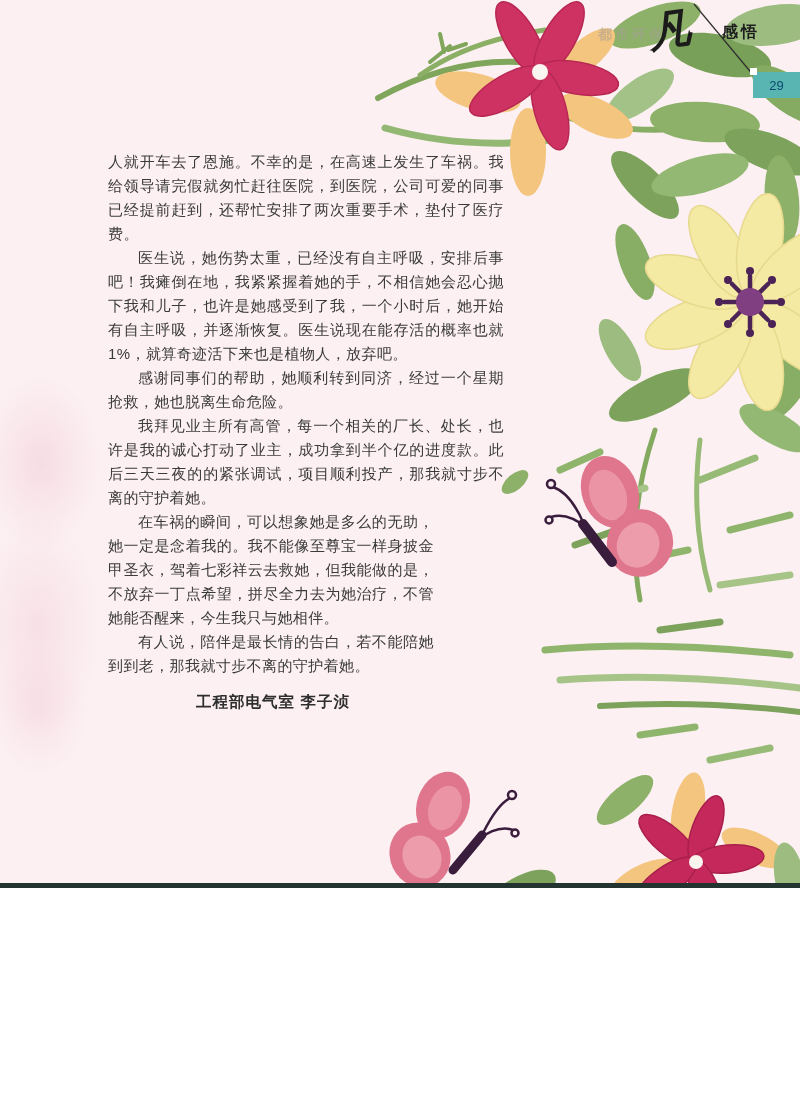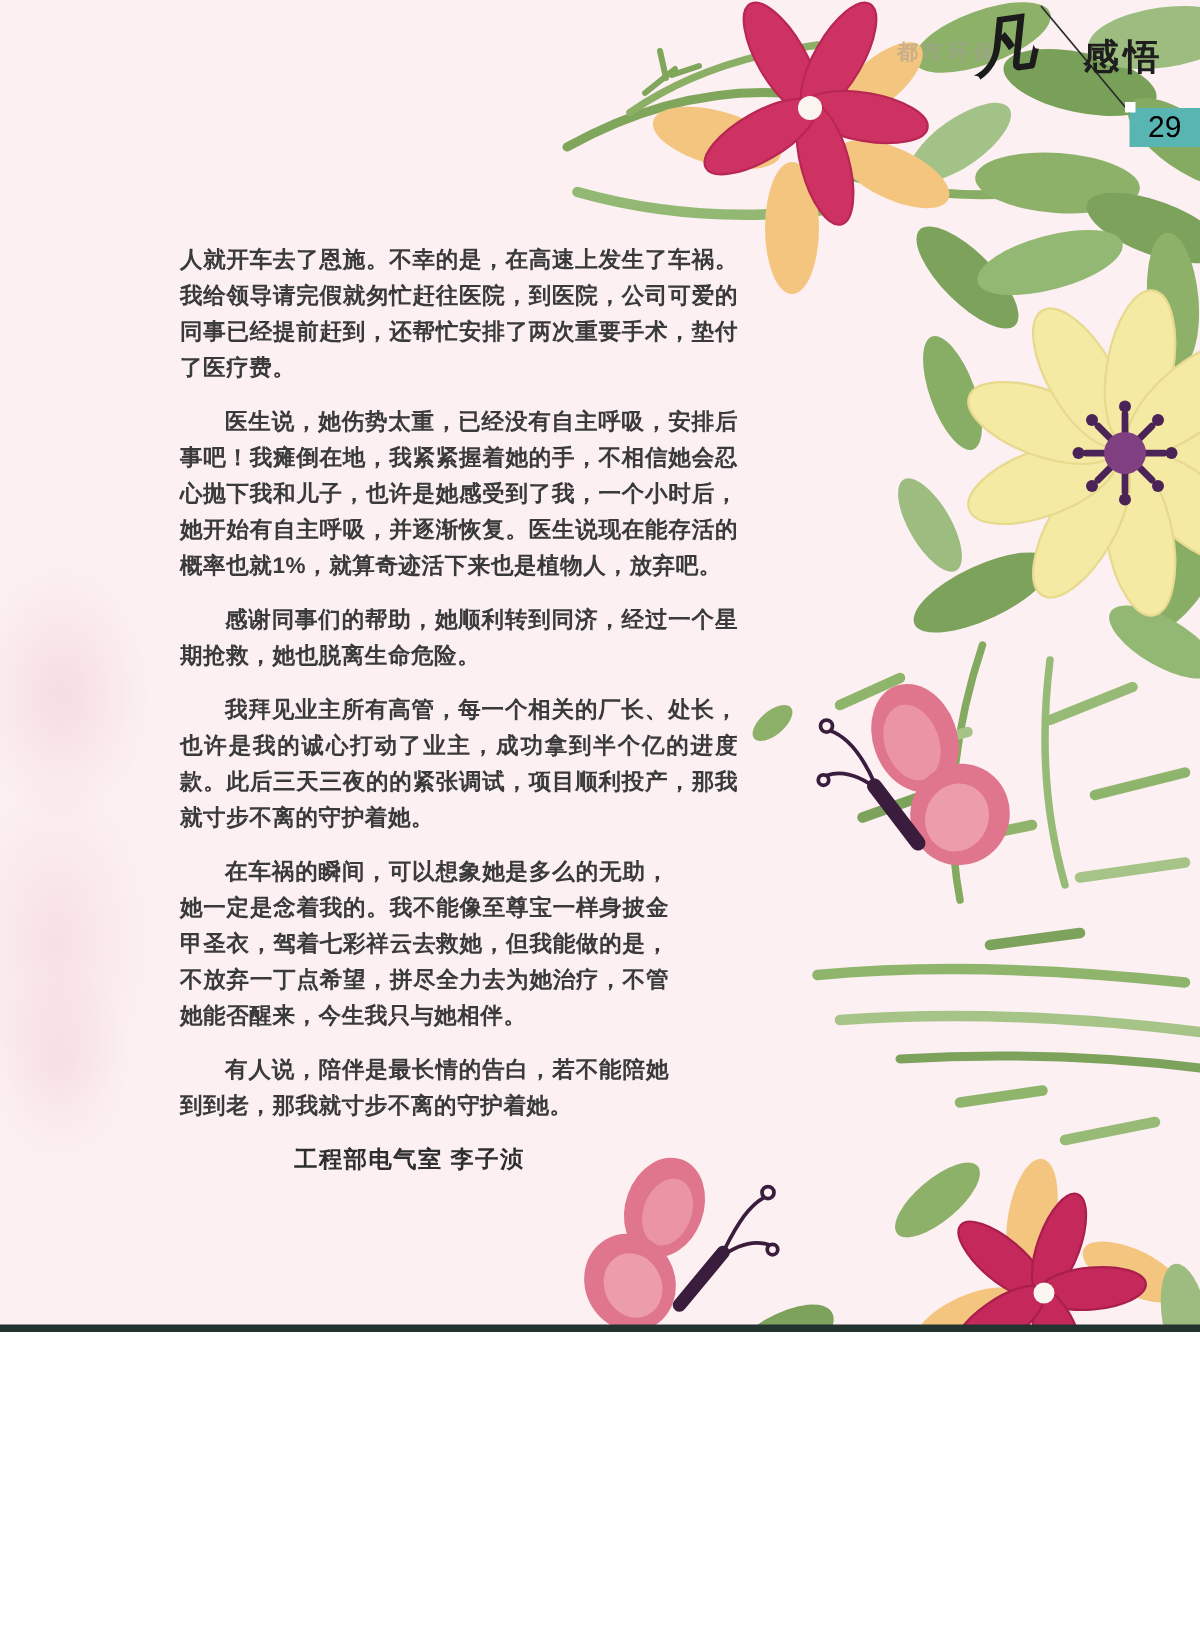--- a/index.html
+++ b/index.html
@@ -13,31 +13,31 @@
        background:radial-gradient(closest-side,rgba(240,205,216,.45),rgba(240,205,216,0));}
   .wm3{left:-8px;top:645px;width:95px;height:130px;
        background:radial-gradient(closest-side,rgba(240,205,216,.4),rgba(240,205,216,0));}
   .decor{position:absolute;left:0;top:0;z-index:1;pointer-events:none;}
   
   .magname{position:absolute;left:598px;top:26px;z-index:3;font-size:14px;letter-spacing:3px;
            color:rgba(166,158,150,.55);font-weight:bold;}
   .callig{position:absolute;left:648px;top:10px;z-index:3;font-size:42px;font-weight:bold;
           font-style:italic;color:#1b1b1b;transform:rotate(-8deg);
           font-family:"DejaVu Serif",serif;line-height:1;}
-  .section{position:absolute;left:722px;top:22px;z-index:3;font-size:24px;font-weight:bold;
+  .section{position:absolute;left:722px;top:22px;z-index:3;font-size:16px;font-weight:bold;
            color:#1e1e1e;letter-spacing:3px;}
   .pagebox{position:absolute;left:753px;top:72px;width:47px;height:26px;background:#58b5b2;
            z-index:3;display:flex;align-items:center;justify-content:center;}
-  .pagebox .num{color:#000000;font-size:20px;text-align:center;}
+  .pagebox .num{color:#0c4a6e;font-size:13px;text-align:center;}
   .pagebox .sq{position:absolute;left:-3px;top:-4px;width:7px;height:7px;background:#ffffff;}
   .headerline{position:absolute;left:0;top:0;z-index:2;pointer-events:none;}
   
   .article{position:absolute;left:108px;top:150px;width:396px;z-index:2;color:#3a3a3a;
            font-size:15px;line-height:24px;text-align:justify;letter-spacing:.4px;}
-  .article p{margin:12px;text-indent:2em;font-weight:bold;}
+  .article p{margin:0;text-indent:2em;}
   .article p.first{text-indent:0;}
   .article p.narrow{width:326px;}
   .byline{width:330px;text-align:center;margin-top:12px;font-weight:bold;font-size:15.5px;
           color:#2e2e2e;letter-spacing:1px;}
   .bottomstrip{position:absolute;left:0;bottom:0;width:800px;height:5px;background:#233330;z-index:4;}
 </style>
 </head>
 <body>
 
 <div class="page">

